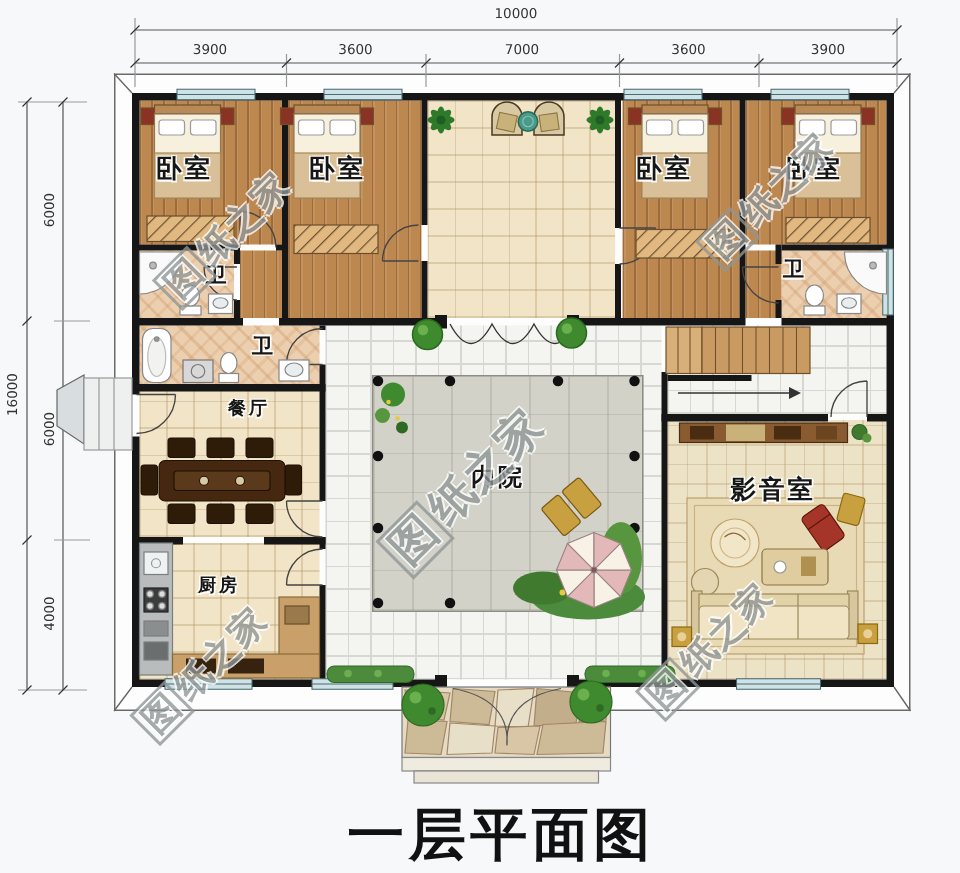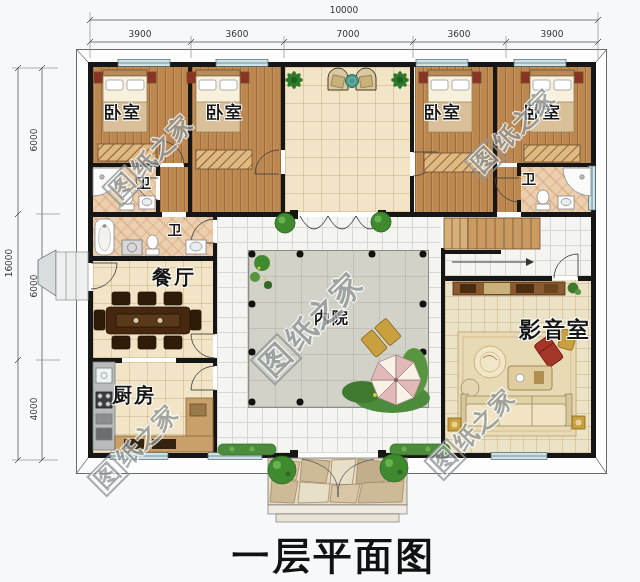--- a/index.html
+++ b/index.html
@@ -407,24 +407,24 @@
   <div class="dim v" style="left:9px;top:281px;width:50px">6000</div>
   <div class="dim v" style="left:9px;top:404px;width:50px">4000</div>
 
   <div class="room-label" style="left:104px;top:101px;font-size:17px">卧室</div>
   <div class="room-label" style="left:206px;top:101px;font-size:17px">卧室</div>
   <div class="room-label" style="left:424px;top:101px;font-size:17px">卧室</div>
   <div class="room-label" style="left:524px;top:101px;font-size:17px">卧室</div>
   <div class="room-label" style="left:137px;top:175px;font-size:14px">卫</div>
   <div class="room-label" style="left:168px;top:222px;font-size:14px">卫</div>
   <div class="room-label" style="left:522px;top:171px;font-size:14px">卫</div>
-  <div class="room-label" style="left:152px;top:264px;font-size:20px">餐厅</div>
-  <div class="room-label" style="left:112px;top:382px;font-size:20px">厨房</div>
+  <div class="room-label" style="left:152px;top:264px;font-size:12px">餐厅</div>
+  <div class="room-label" style="left:132px;top:382px;font-size:12px">厨房</div>
   <div class="room-label" style="left:314px;top:308px;font-size:16px">内院</div>
-  <div class="room-label" style="left:519px;top:315px;font-size:22px">影音室</div>
+  <div class="room-label" style="left:487px;top:315px;font-size:17px">影音室</div>
 
   <div class="wm" style="left:150px;top:158px;font-size:24px"><span class="box">图</span><span>纸之家</span></div>
   <div class="wm" style="left:310px;top:326px;font-size:30px"><span class="box">图</span><span>纸之家</span></div>
   <div class="wm" style="left:512px;top:132px;font-size:24px"><span class="box">图</span><span>纸之家</span></div>
   <div class="wm" style="left:135px;top:448px;font-size:24px"><span class="box">图</span><span>纸之家</span></div>
   <div class="wm" style="left:472px;top:432px;font-size:24px"><span class="box">图</span><span>纸之家</span></div>
 
   <div class="title">一层平面图</div>
 </div>
 

